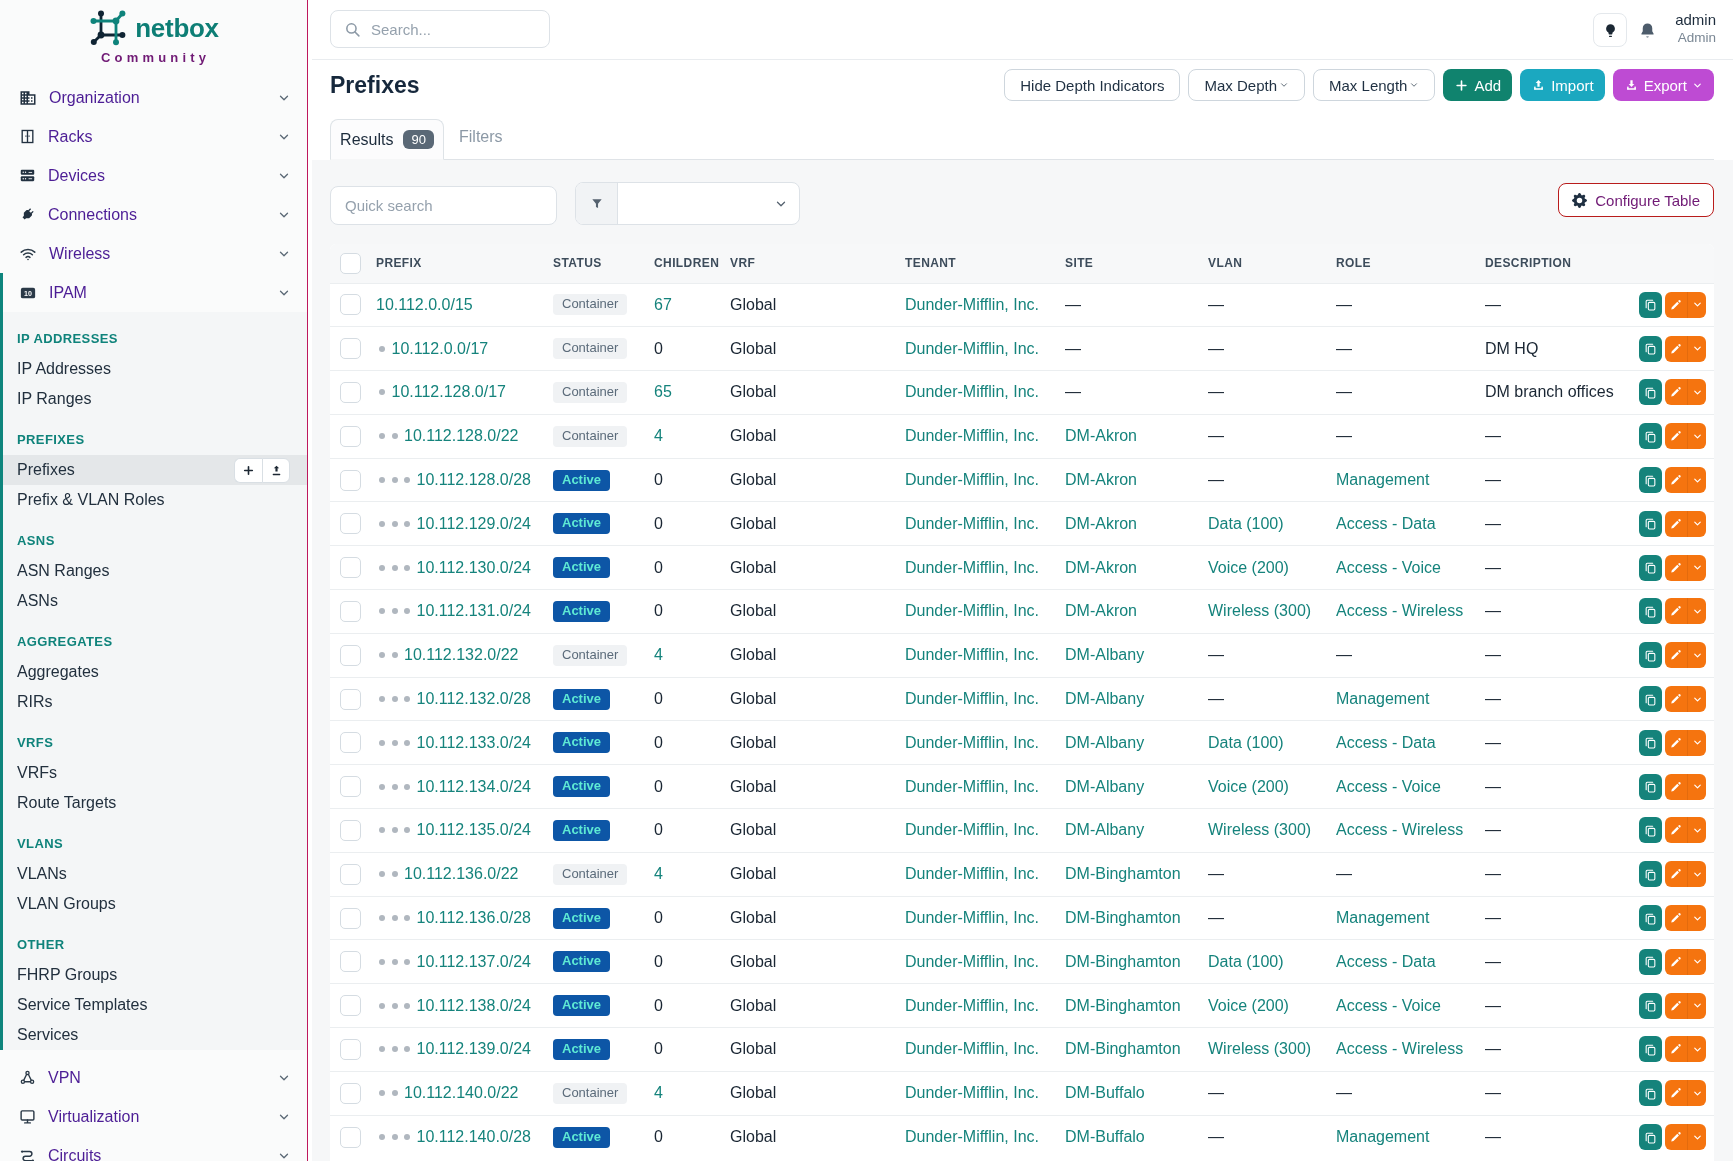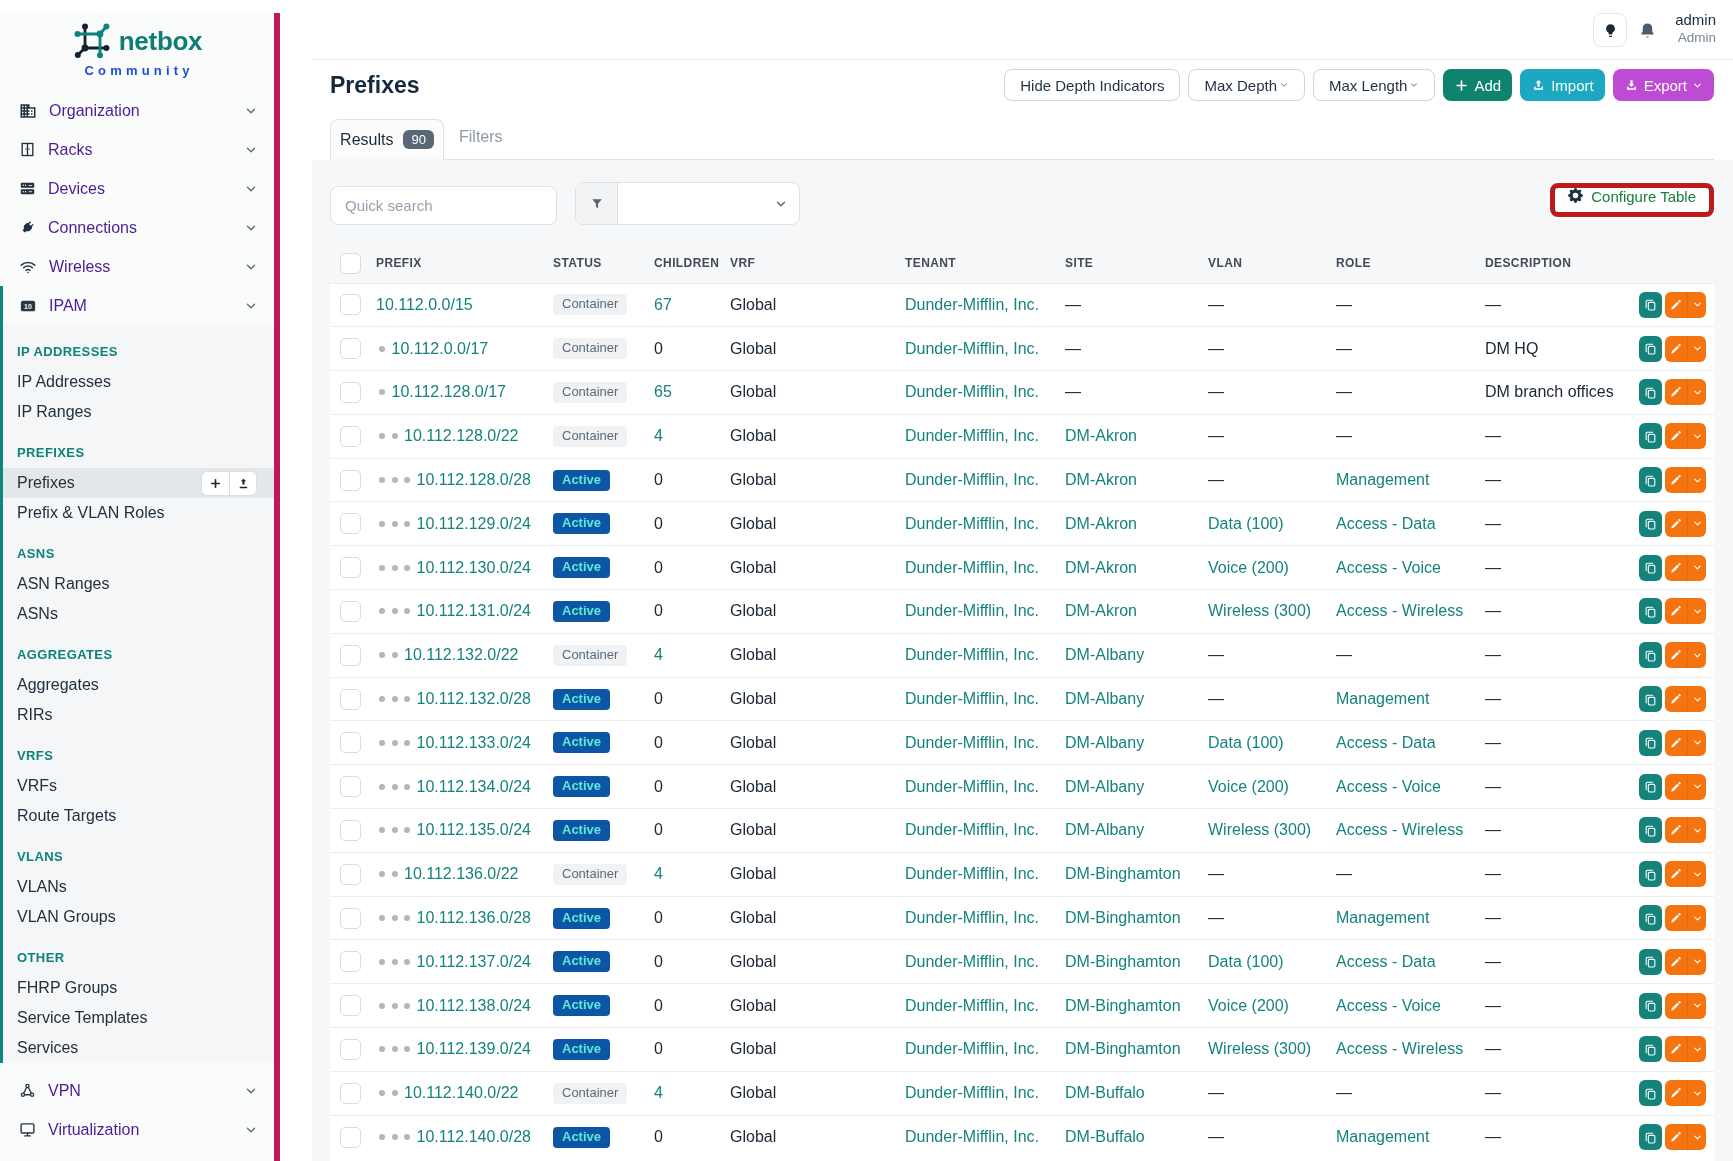--- a/index.html
+++ b/index.html
@@ -3,25 +3,25 @@
 <meta charset="utf-8">
 <style>
 * { margin:0; padding:0; box-sizing:border-box; }
 html,body { width:1733px; height:1161px; overflow:hidden; font-family:"Liberation Sans",sans-serif; background:#fff; color:#1a2633; }
 a { text-decoration:none; cursor:pointer; }
 .lnk { color:#15837c; }
 .dash { color:#1a2633; }
 .t0 { color:#1a2633; }
 
 
-.sidebar { position:fixed; left:0; top:13px; bottom:0; width:280px; background:#fafbfb; border-right:6px solid #be185d; z-index:5; }
+.sidebar { position:fixed; left:0; top:0; bottom:0; width:308px; background:#fafbfb; border-right:1px solid #be185d; z-index:5; }
 .logo-wrap { padding-top:8px; text-align:center; }
 .logo-line { display:flex; align-items:center; justify-content:center; gap:7px; }
 .logo-text { font-size:26px; font-weight:bold; color:#0d7e75; letter-spacing:-0.3px; }
-.community { margin-top:2px; font-size:13px; font-weight:bold; letter-spacing:4.2px; color:#1d4ed8; text-indent:4.2px; }
+.community { margin-top:2px; font-size:13px; font-weight:bold; letter-spacing:4.2px; color:#701a75; text-indent:4.2px; }
 .nav-top { position:relative; height:39px; display:flex; align-items:center; padding-left:19px; font-size:16px; color:#4c1d95; }
 .nav-top svg:first-child { flex:0 0 auto; }
 .nav-lbl { margin-left:12px; }
 .chev { position:absolute; right:16px; top:13px; }
 .nav1 { margin-top:13px; }
 .sub-block { position:relative; background:#f4f6f7; padding-top:1px; }
 .sub-block:before { content:""; position:absolute; left:0; top:0; bottom:0; width:3px; background:#0e857d; }
 .sub-hdr { margin-top:11px; height:30px; line-height:30px; padding-left:17px; color:#0f837b; font-size:13px; font-weight:bold; letter-spacing:0.4px; }
 .sub-item { height:30px; line-height:30px; padding-left:17px; font-size:16px; color:#22303e; }
 .sub-item.active { background:#e4e7e9; display:flex; align-items:center; justify-content:space-between; padding-right:17px; }
@@ -58,21 +58,21 @@
 .badge-90 { background:#5a6876; color:#fff; font-size:13px; border-radius:6px; padding:2px 8px; }
 .tab-filters { position:absolute; left:129px; top:9px; font-size:16px; color:#8c99a6; }
 
 .content { background:#f6f7f8; height:1001px; padding:0 19px 0 18px; }
 .controls { position:relative; height:84px; }
 .qsearch { position:absolute; left:0; top:26px; width:227px; height:39px; background:#fff; border:1px solid #dde2e7; border-radius:8px; display:flex; align-items:center; padding-left:14px; color:#95a1ad; font-size:15px; }
 .fgroup { position:absolute; left:245px; top:22px; width:225px; height:43px; border:1px solid #dde2e7; border-radius:8px; background:#fff; display:flex; overflow:hidden; }
 .faddon { width:42px; background:#f1f3f5; border-right:1px solid #dde2e7; display:flex; align-items:center; justify-content:center; }
 .fselect { flex:1; position:relative; }
 .fselect svg { position:absolute; right:11px; top:14px; }
-.cfg-btn { position:absolute; right:0; top:23px; height:34px; background:#fff; border:5px solid #b91c1c; border-radius:8px; display:inline-flex; padding:0 13px; gap:8px; font-size:15px; color:#15803d; }
+.cfg-btn { position:absolute; right:0; top:23px; height:34px; background:#fff; border:1px solid #b91c1c; border-radius:8px; display:inline-flex; align-items:center; padding:0 13px; gap:8px; font-size:15px; color:#701a75; }
 
 
 .card { background:#fff; border-radius:6px 6px 0 0; height:917px; overflow:hidden;  }
 table { border-collapse:collapse; table-layout:fixed; width:1384px; }
 col.c1{width:46px} col.c2{width:177px} col.c3{width:101px} col.c4{width:76px} col.c5{width:175px} col.c6{width:160px} col.c7{width:143px} col.c8{width:128px} col.c9{width:149px} col.c10{width:147px} col.c11{width:82px}
 thead th { height:39px; background:#f7f8f9; text-align:left; font-size:12px; color:#3d4c5b; letter-spacing:0.4px; font-weight:bold; vertical-align:middle; padding:0; }
 tbody td { height:43.8px; border-top:1px solid #ebeef0; font-size:16px; vertical-align:middle; padding:0; }
 td.c-chk, th.c-chk { padding-left:10px; }
 .chk { display:inline-block; width:21px; height:21px; border:1px solid #d5dce2; border-radius:5px; background:#fff; vertical-align:middle; }
 .badge-active { display:inline-block; background:#0d56a6; color:#5eead4; font-size:13px; font-weight:bold; border-radius:4px; padding:3px 9px; line-height:1.15; }
@@ -259,20 +259,27 @@
         <span class="nav-lbl">Circuits</span>
         <svg class="chev" width="14" height="14" viewBox="0 0 24 24" fill="none" stroke="#5a6875" stroke-width="2.2" stroke-linecap="round" stroke-linejoin="round">
           <path d="M6 9l6 6 6-6"></path>
         </svg>
       </div>
   </div>
 </div>
 
 <div class="main">
   <div class="topbar">
+    <div class="search-box">
+        <svg width="17" height="17" viewBox="0 0 24 24" fill="none" stroke="#8c99a6" stroke-width="2.2" stroke-linecap="round">
+          <circle cx="10.5" cy="10.5" r="6.5"></circle>
+          <path d="M15.5 15.5 21 21"></path>
+        </svg>
+        <span>Search...</span>
+      </div>
     <div class="bulb-btn">
         <svg width="17" height="17" viewBox="0 0 24 24" fill="#1c2834">
           <circle cx="12" cy="9.5" r="6.2"></circle>
           <path d="M9.3 14h5.4v2.6a1 1 0 0 1-1 1h-3.4a1 1 0 0 1-1-1V14z"></path>
           <rect x="9.8" y="19.4" width="4.4" height="1.7" rx="0.85"></rect>
         </svg>
       </div>
     <div class="bell"><svg width="19" height="19" viewBox="0 0 24 24" fill="#4d5c6b">
           <path d="M12 3a6 6 0 0 0-6 6v4l-1.7 3a.8.8 0 0 0 .7 1.2h14a.8.8 0 0 0 .7-1.2L18 13V9a6 6 0 0 0-6-6z"></path>
           <path d="M10.3 19.5a1.8 1.8 0 0 0 3.4 0z"></path>

